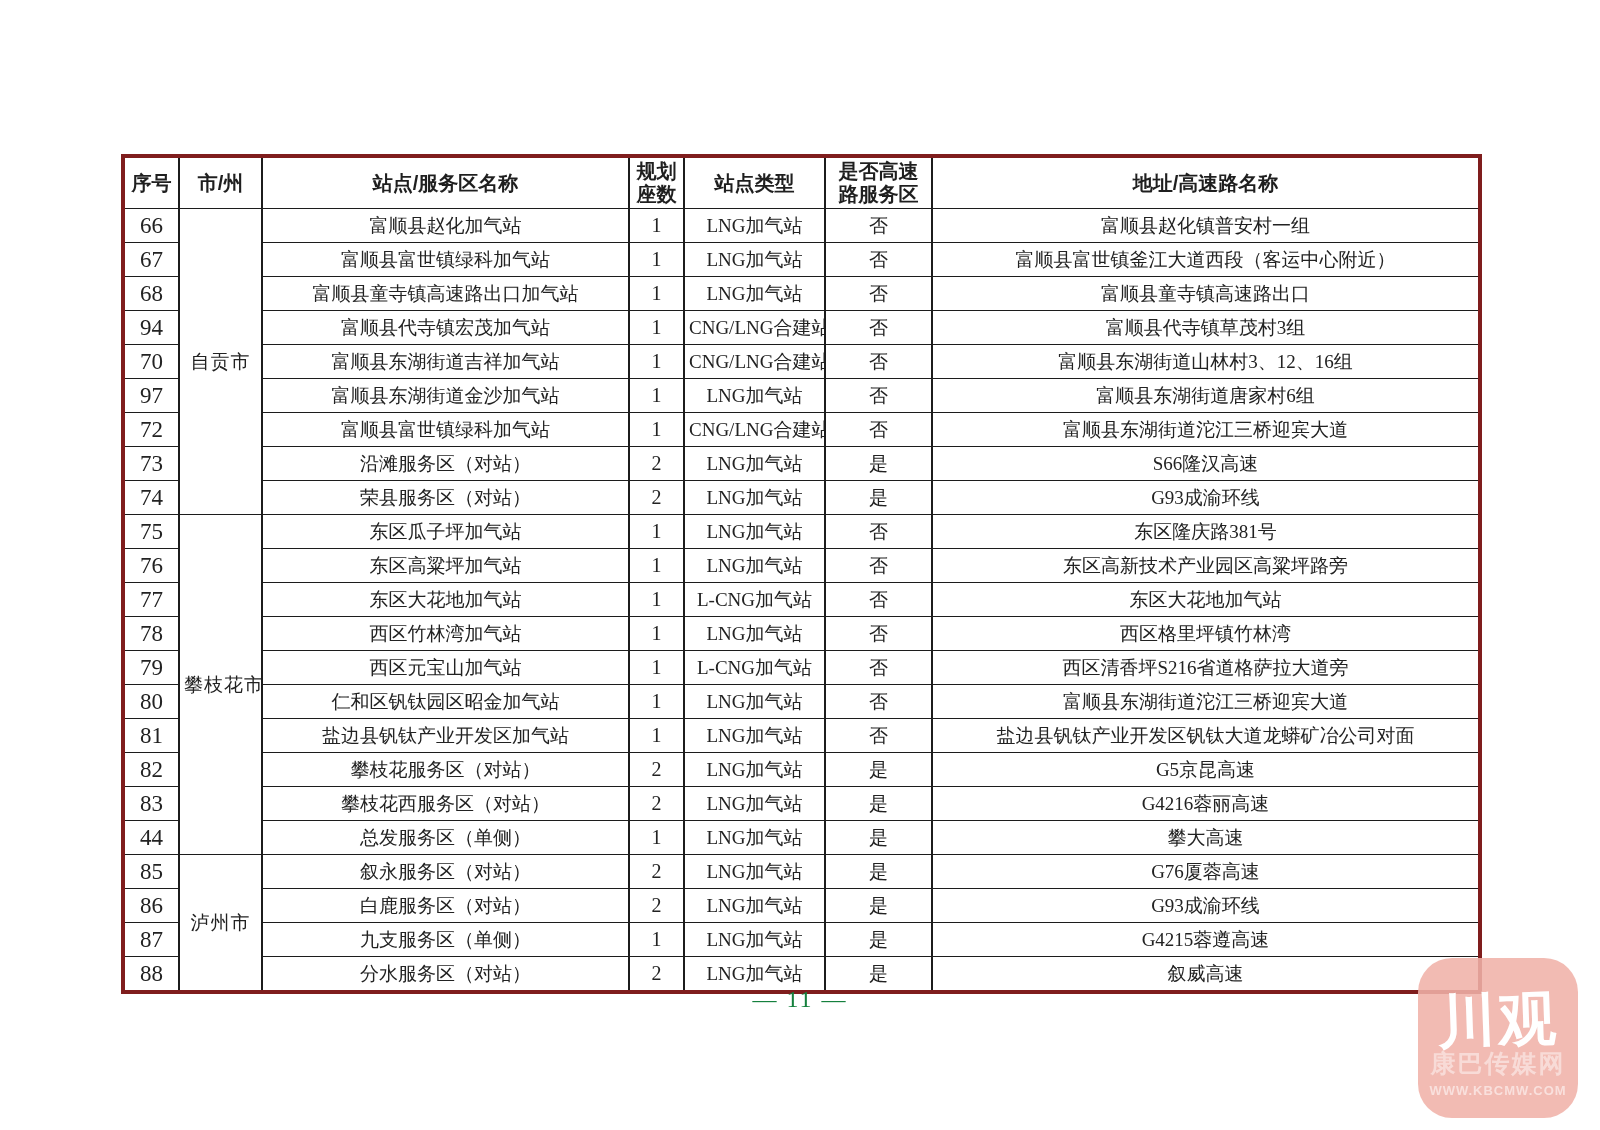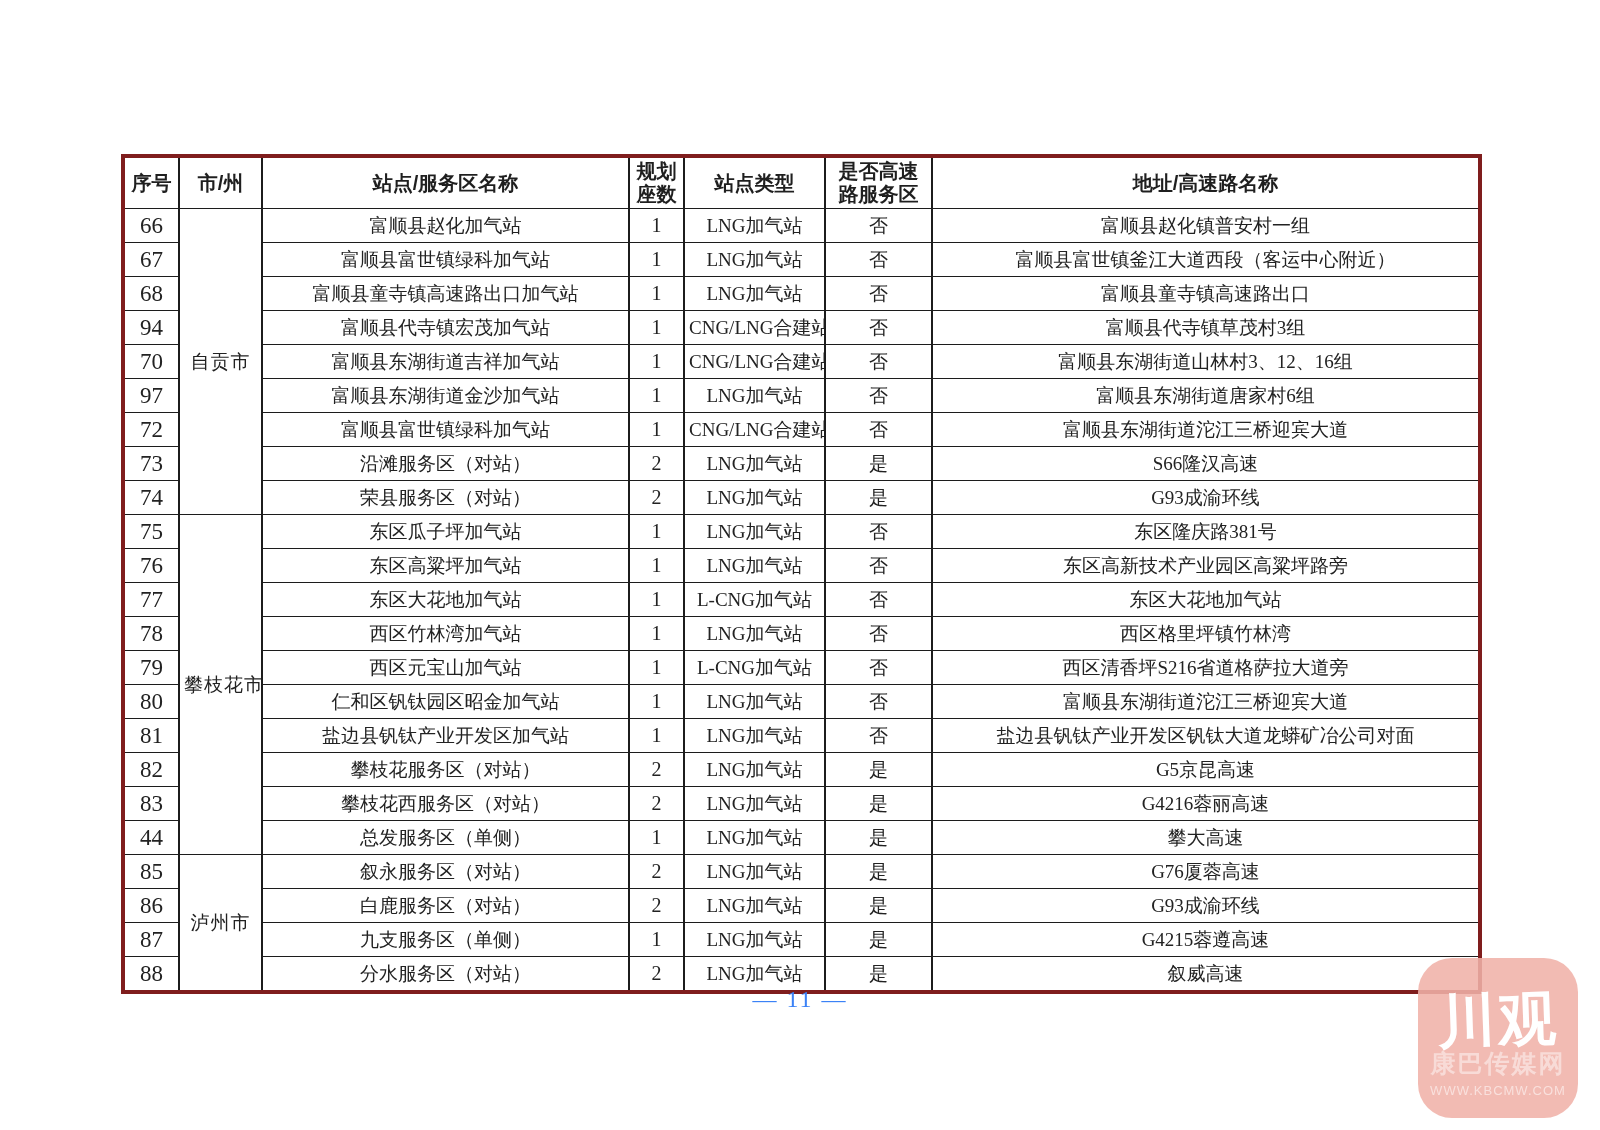--- a/index.html
+++ b/index.html
@@ -52,21 +52,21 @@
   .doc-table td.c-seats { font-size: 20px; }
   .doc-table td.c-city { font-size: 19px; letter-spacing: 1px; }
   
   .page-number {
     position: absolute;
     top: 986px;
     left: 0;
     width: 1600px;
     text-align: center;
     font-size: 24px;
-    color: #3b82f6;
+    color: #15803d;
     letter-spacing: 2px;
   }
   
   .watermark {
     position: absolute;
     left: 1418px;
     top: 958px;
     width: 160px;
     height: 160px;
     border-radius: 34px;
@@ -91,21 +91,21 @@
     font-family: Liberation Mono, monospace;
     font-weight: 700;
     font-size: 25px;
     line-height: 1.1;
     color: rgba(255, 255, 255, 0.48);
     letter-spacing: 2px;
     margin-top: 2px;
   }
   .watermark .site-url {
     font-family: "Liberation Sans", "DejaVu Sans", sans-serif;
-    font-weight: 400;
+    font-weight: 700;
     font-size: 13px;
     color: rgba(255, 255, 255, 0.55);
     letter-spacing: 1px;
     margin-top: 3px;
   }
 </style>
 </head>
 <body>
 
 <table class="doc-table">

